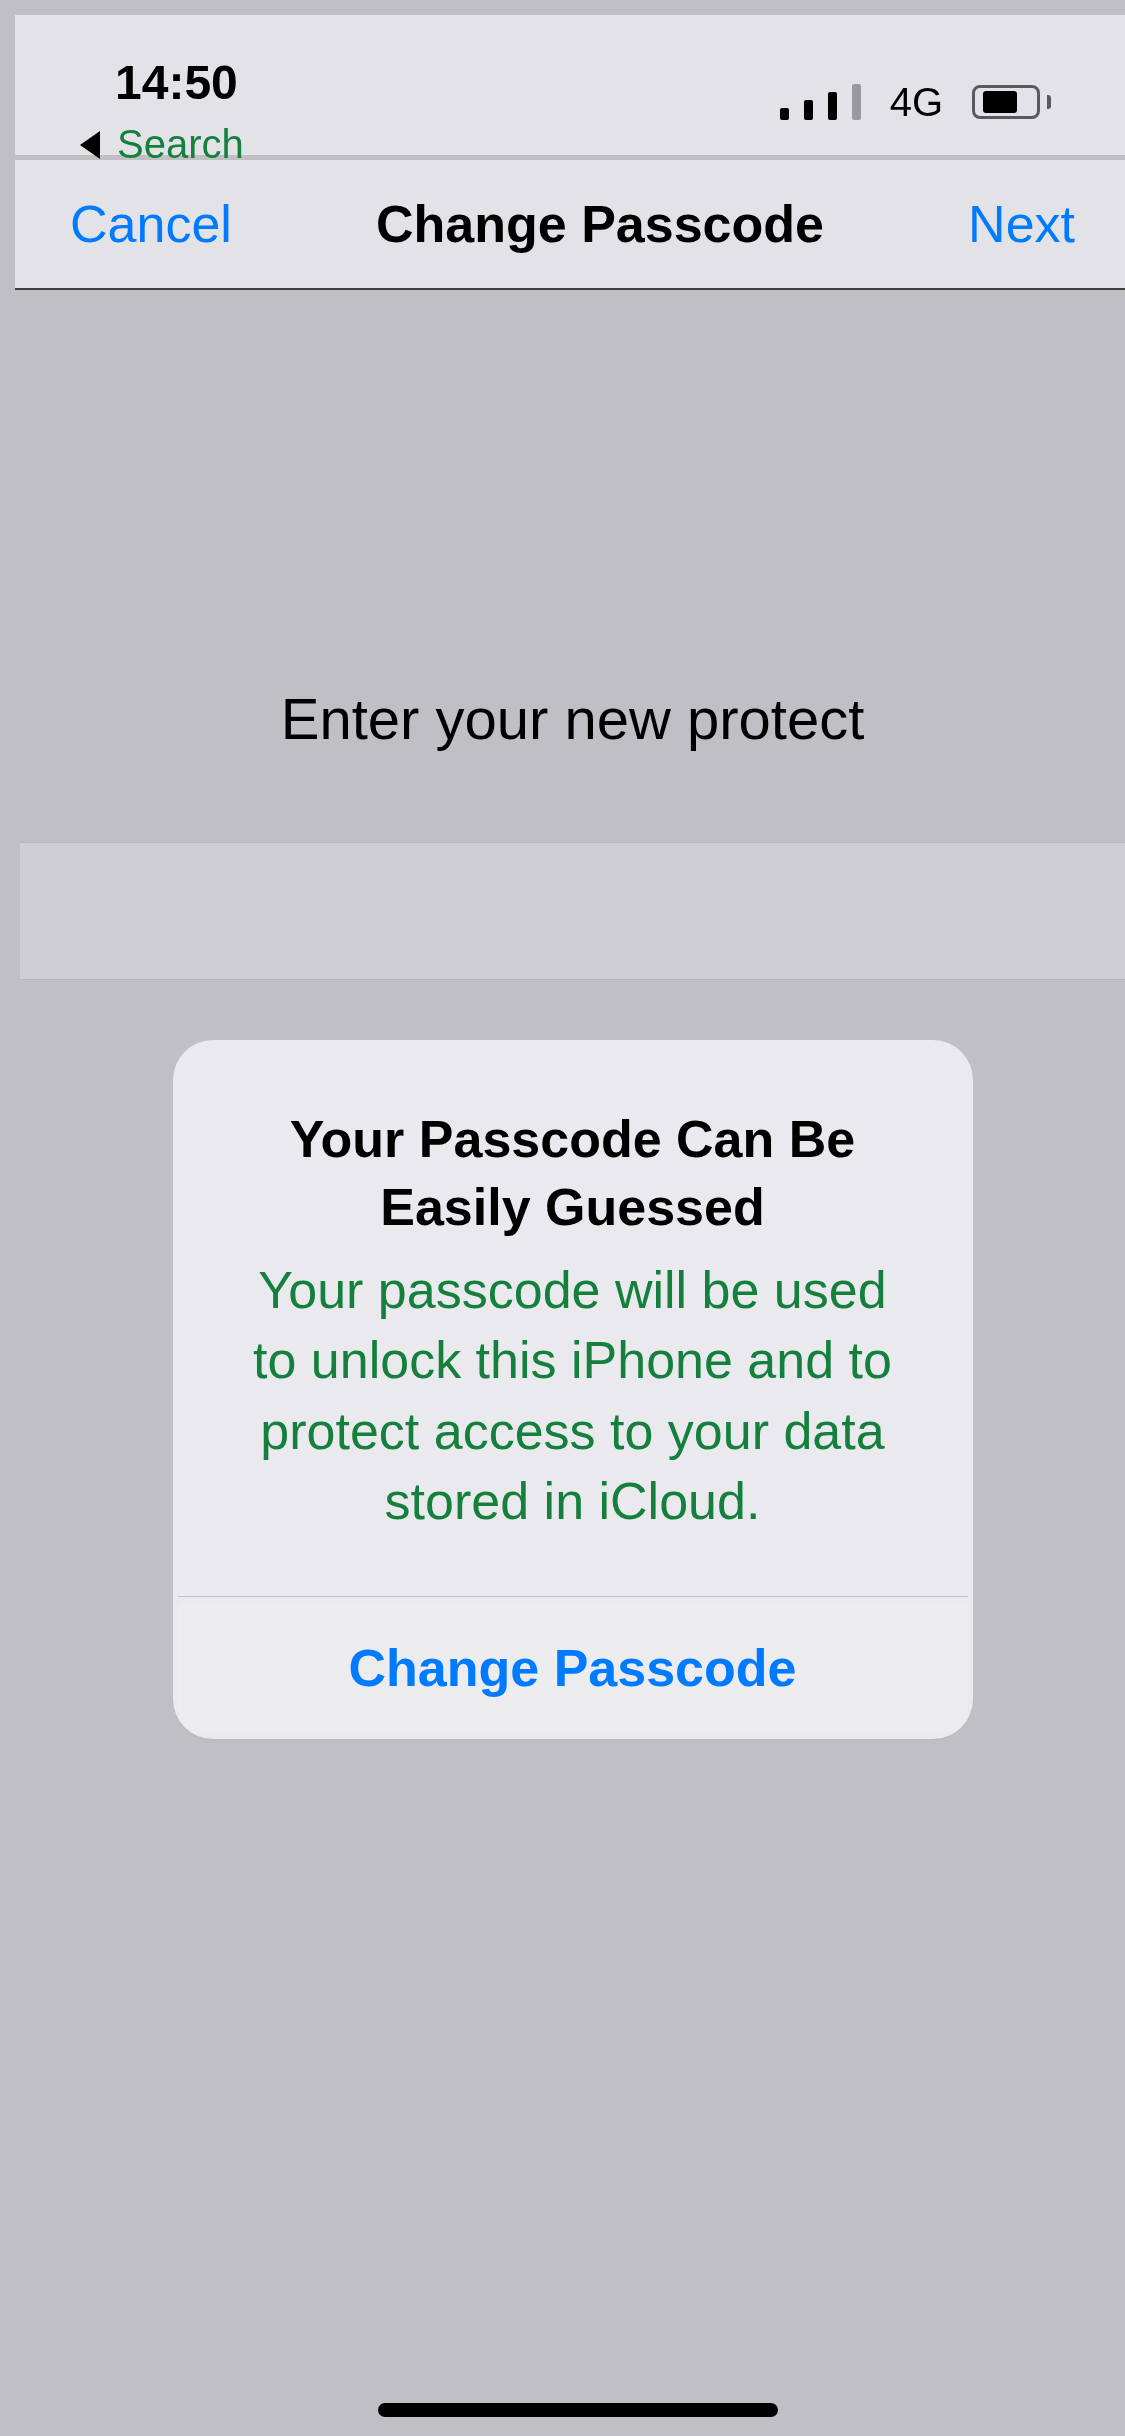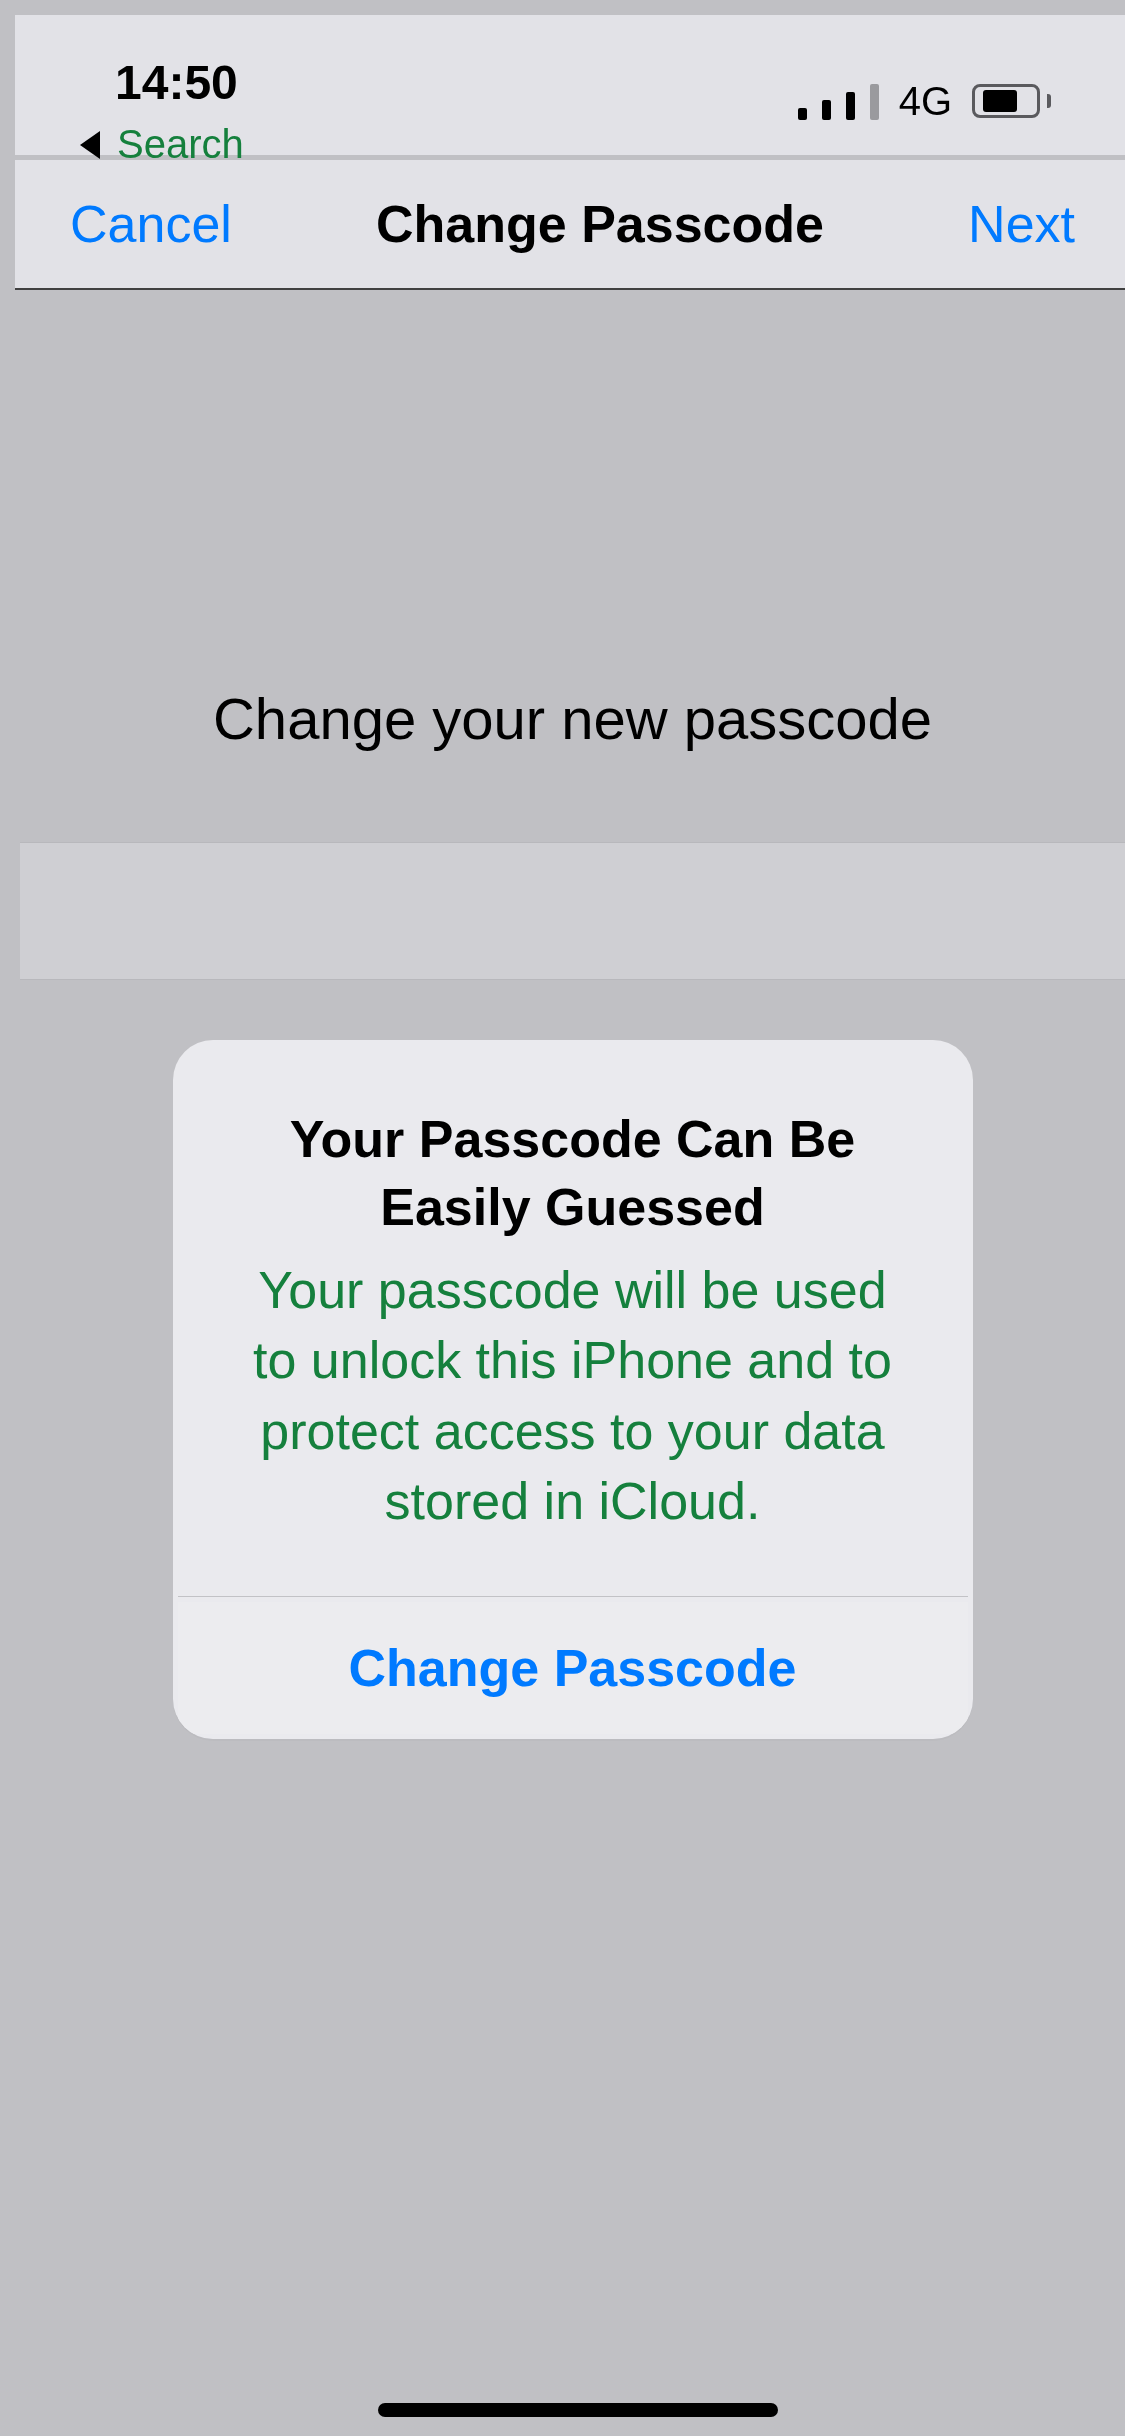--- a/index.html
+++ b/index.html
@@ -55,22 +55,22 @@
       width: 0;
       height: 0;
       border-top: 14px solid transparent;
       border-bottom: 14px solid transparent;
       border-right: 20px solid #000;
       margin-right: 12px;
     }
     
     .status-right {
       display: flex;
-      align-items: flex-start;
-      gap: 5px;
+      align-items: center;
+      gap: 14px;
       padding-top: 24px;
       padding-right: 14px;
     }
     
     .signal-bars {
       display: flex;
       align-items: flex-end;
       gap: 5px;
     }
     
@@ -259,21 +259,21 @@
   </div>
 </div>
 
 <div class="nav-bar">
   <div class="nav-btn">Cancel</div>
   <div class="nav-title">Change Passcode</div>
   <div class="nav-btn">Next</div>
 </div>
 
 <div class="content">
-  <div class="prompt">Change your new passcode</div>
+  <div class="prompt">Enter your new protect</div>
   <div class="passcode-band"></div>
 
   <div class="alert-backdrop">
     <div class="alert">
       <div class="alert-content">
         <div class="alert-title">Your Passcode Can Be Easily Guessed</div>
         <div class="alert-message">Your passcode will be used to unlock this iPhone and to protect access to your data stored in iCloud.</div>
       </div>
       <div class="alert-divider"></div>
       <div class="alert-button">Change Passcode</div>

